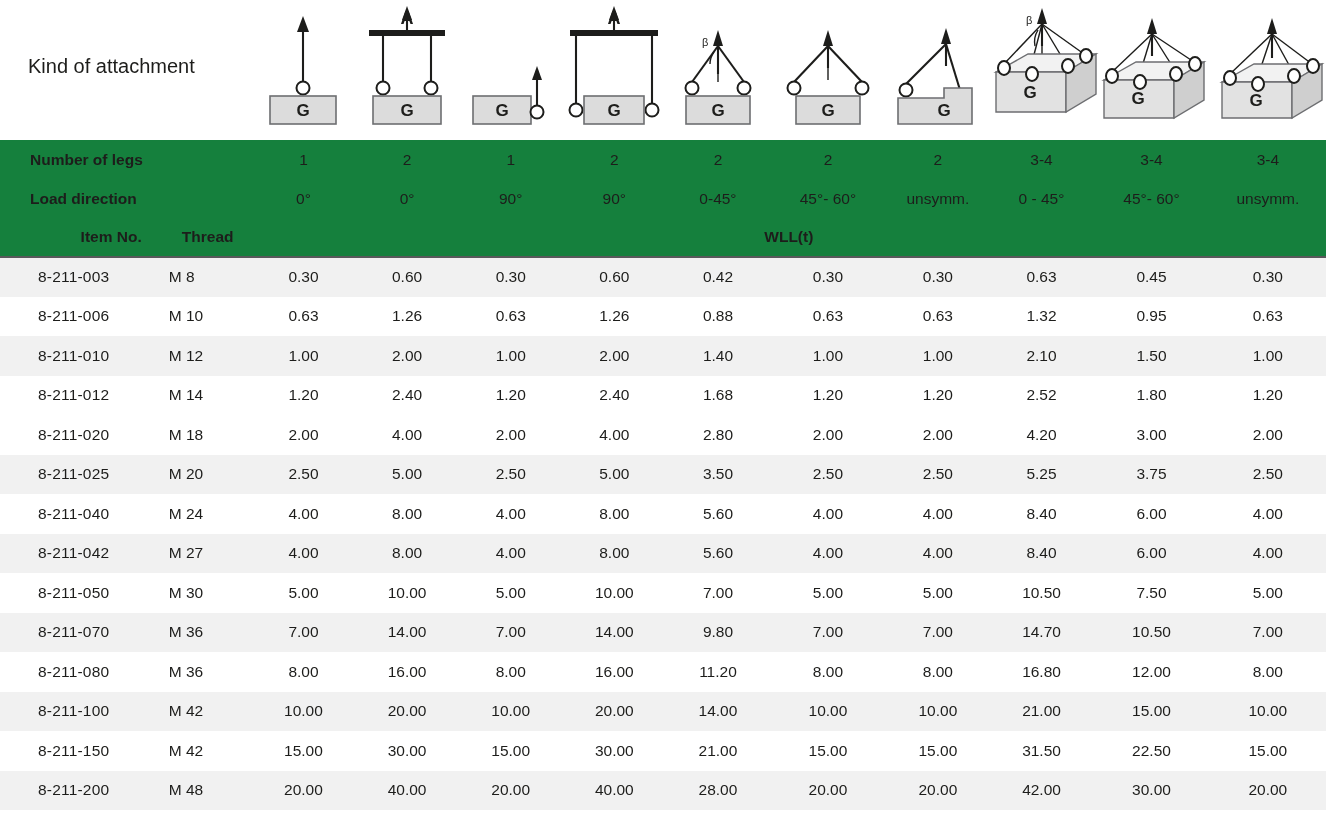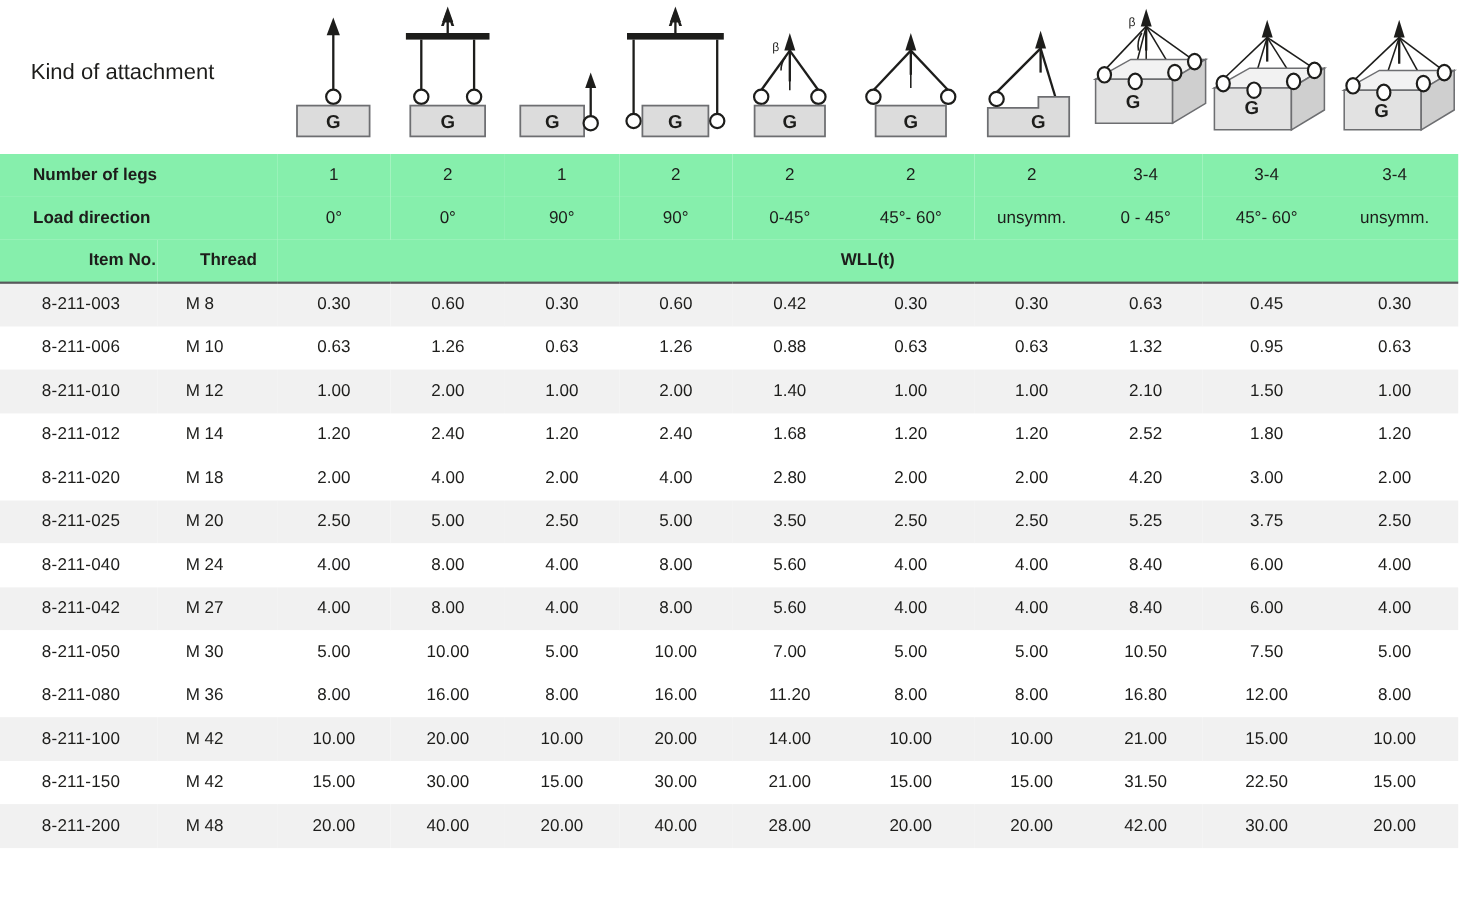--- a/index.html
+++ b/index.html
@@ -47,21 +47,21 @@
   }
   .diagram-wrap {
     display: flex;
     align-items: flex-end;
     justify-content: center;
     height: 130px;
   }
 
   
   tr.info td {
-    background: #86efac;
+    background: #15803d;
     height: 39px;
     font-size: 15.5px;
     color: #1d1d1b;
     text-align: center;
     vertical-align: middle;
   }
   tr.info td.left-label {
     text-align: left;
     padding-left: 30px;
     font-weight: bold;
@@ -507,20 +507,34 @@
     <td>10.00</td>
     <td>5.00</td>
     <td>10.00</td>
     <td>7.00</td>
     <td>5.00</td>
     <td>5.00</td>
     <td>10.50</td>
     <td>7.50</td>
     <td>5.00</td>
   </tr>
+  <tr class="data odd">
+    <td class="item">8-211-070</td>
+    <td class="thread">M 36</td>
+    <td>7.00</td>
+    <td>14.00</td>
+    <td>7.00</td>
+    <td>14.00</td>
+    <td>9.80</td>
+    <td>7.00</td>
+    <td>7.00</td>
+    <td>14.70</td>
+    <td>10.50</td>
+    <td>7.00</td>
+  </tr>
   <tr class="data even">
     <td class="item">8-211-080</td>
     <td class="thread">M 36</td>
     <td>8.00</td>
     <td>16.00</td>
     <td>8.00</td>
     <td>16.00</td>
     <td>11.20</td>
     <td>8.00</td>
     <td>8.00</td>

